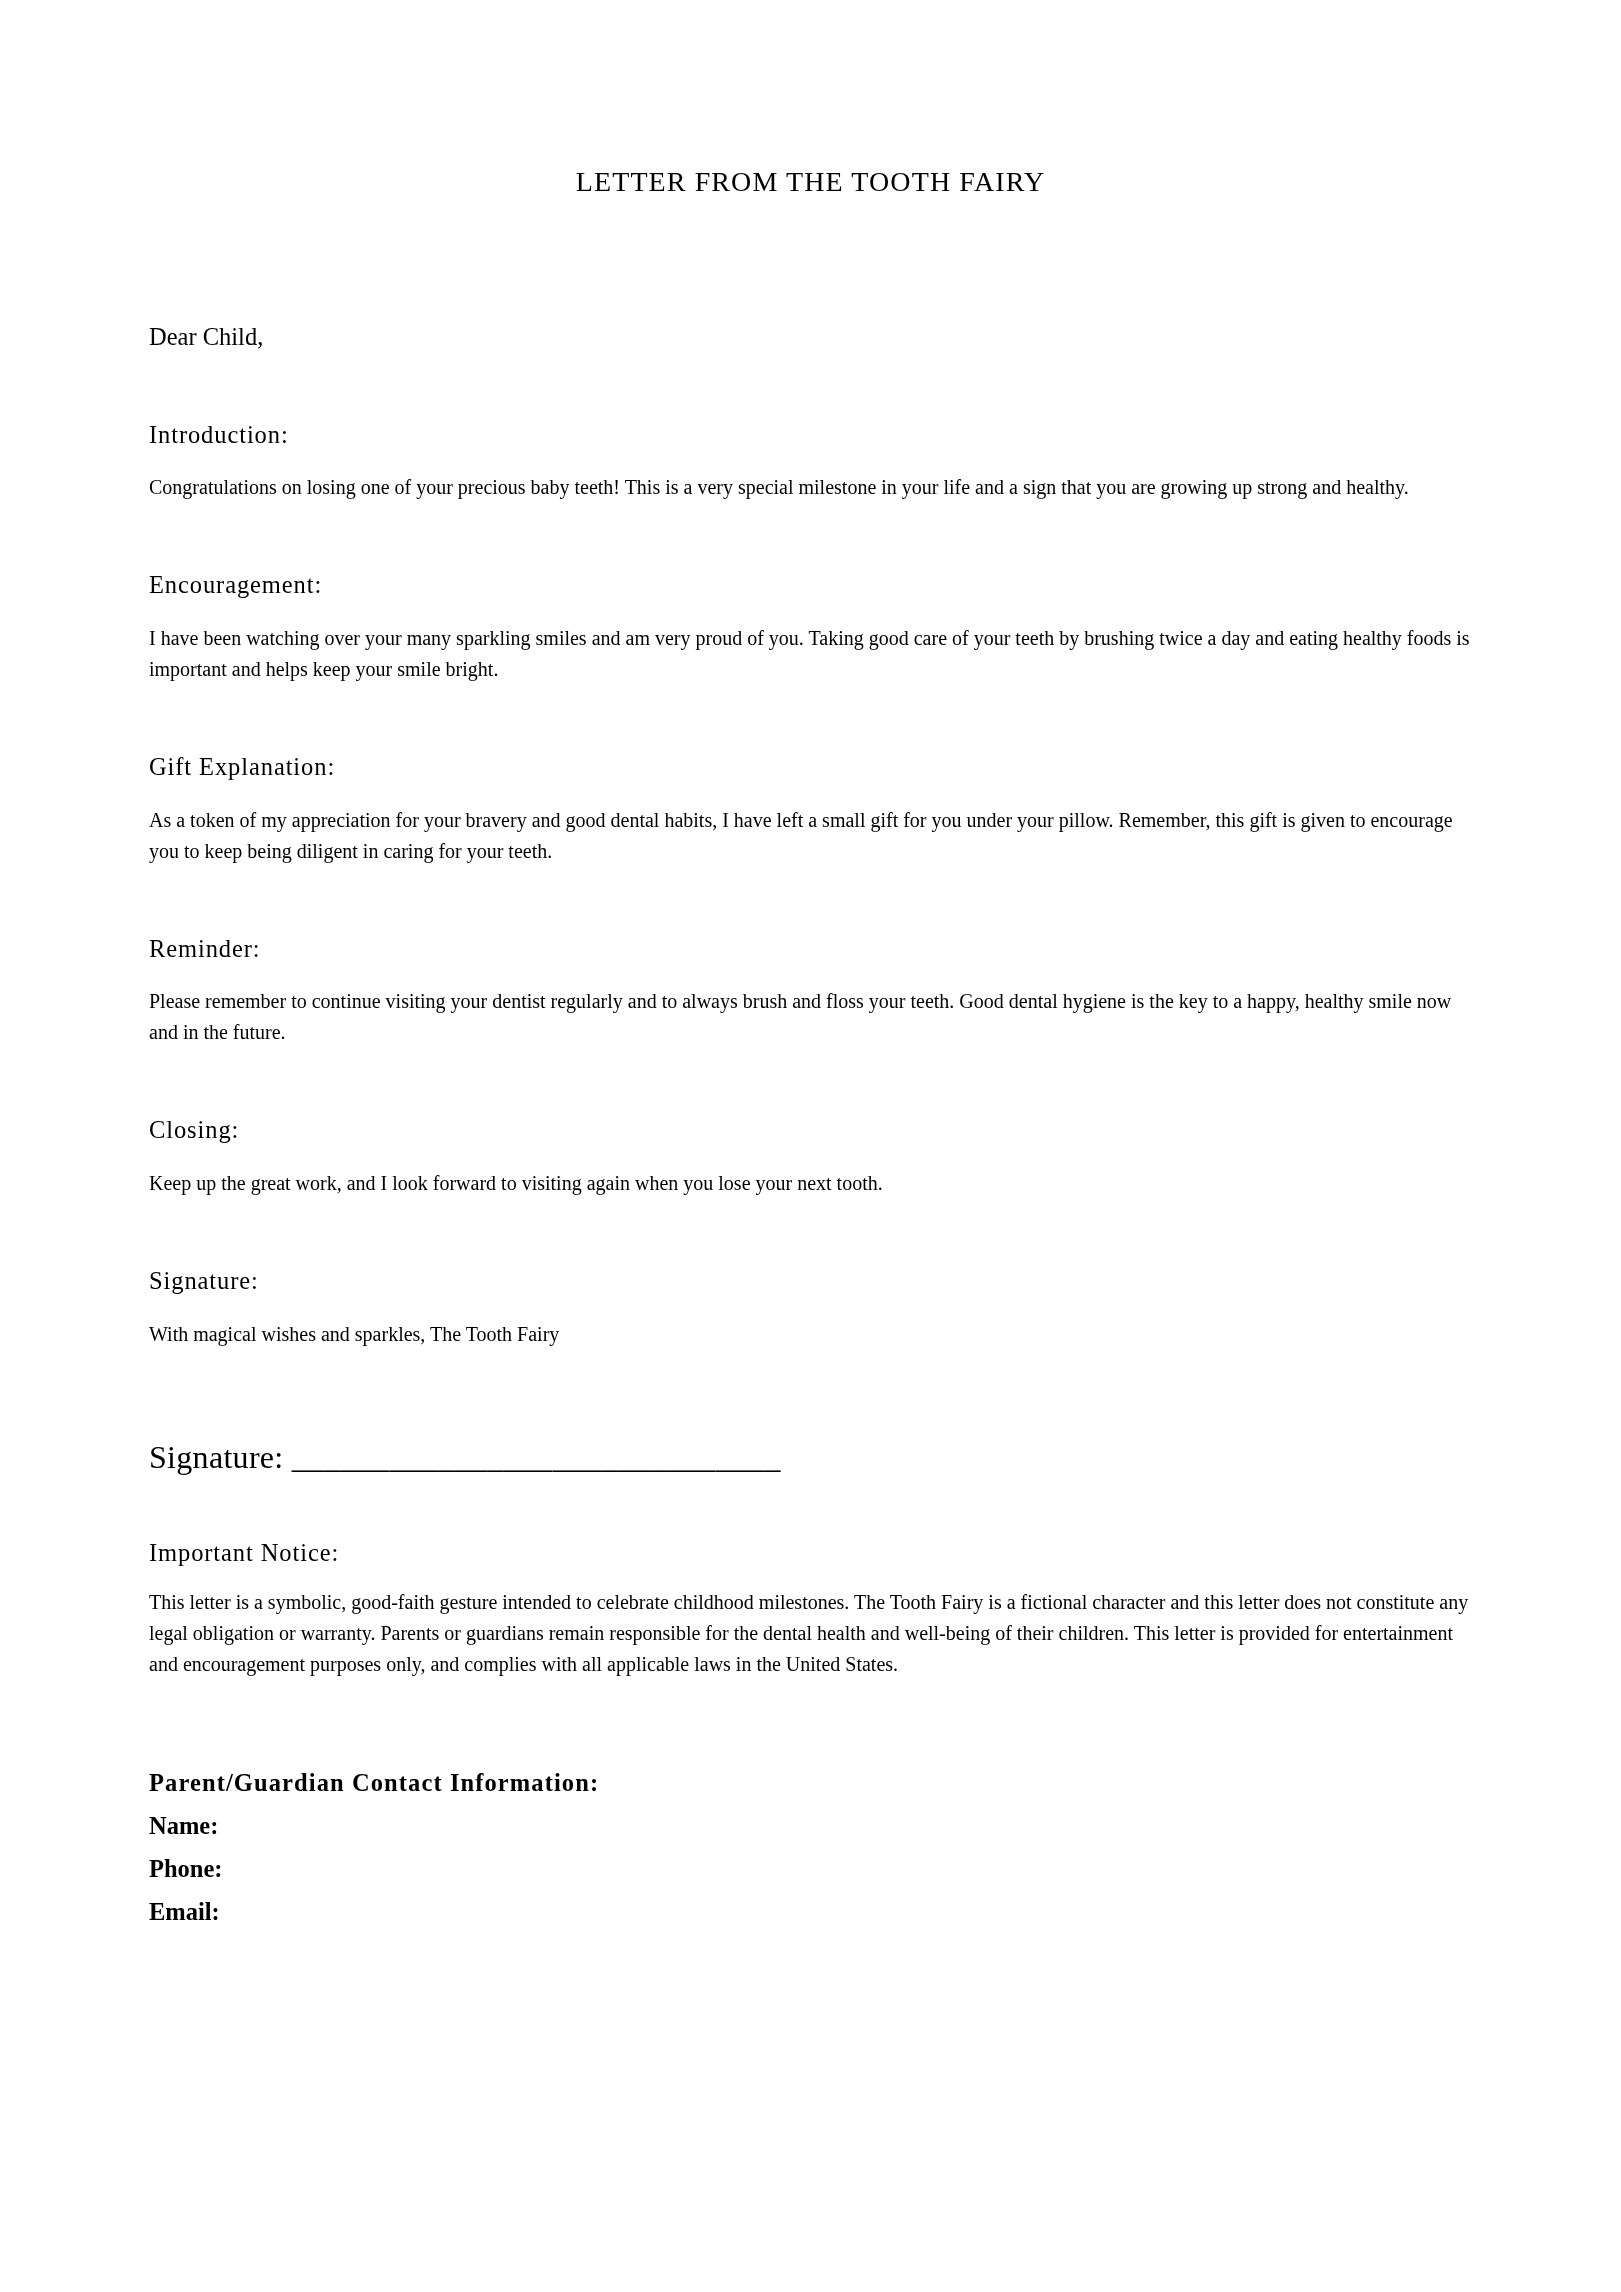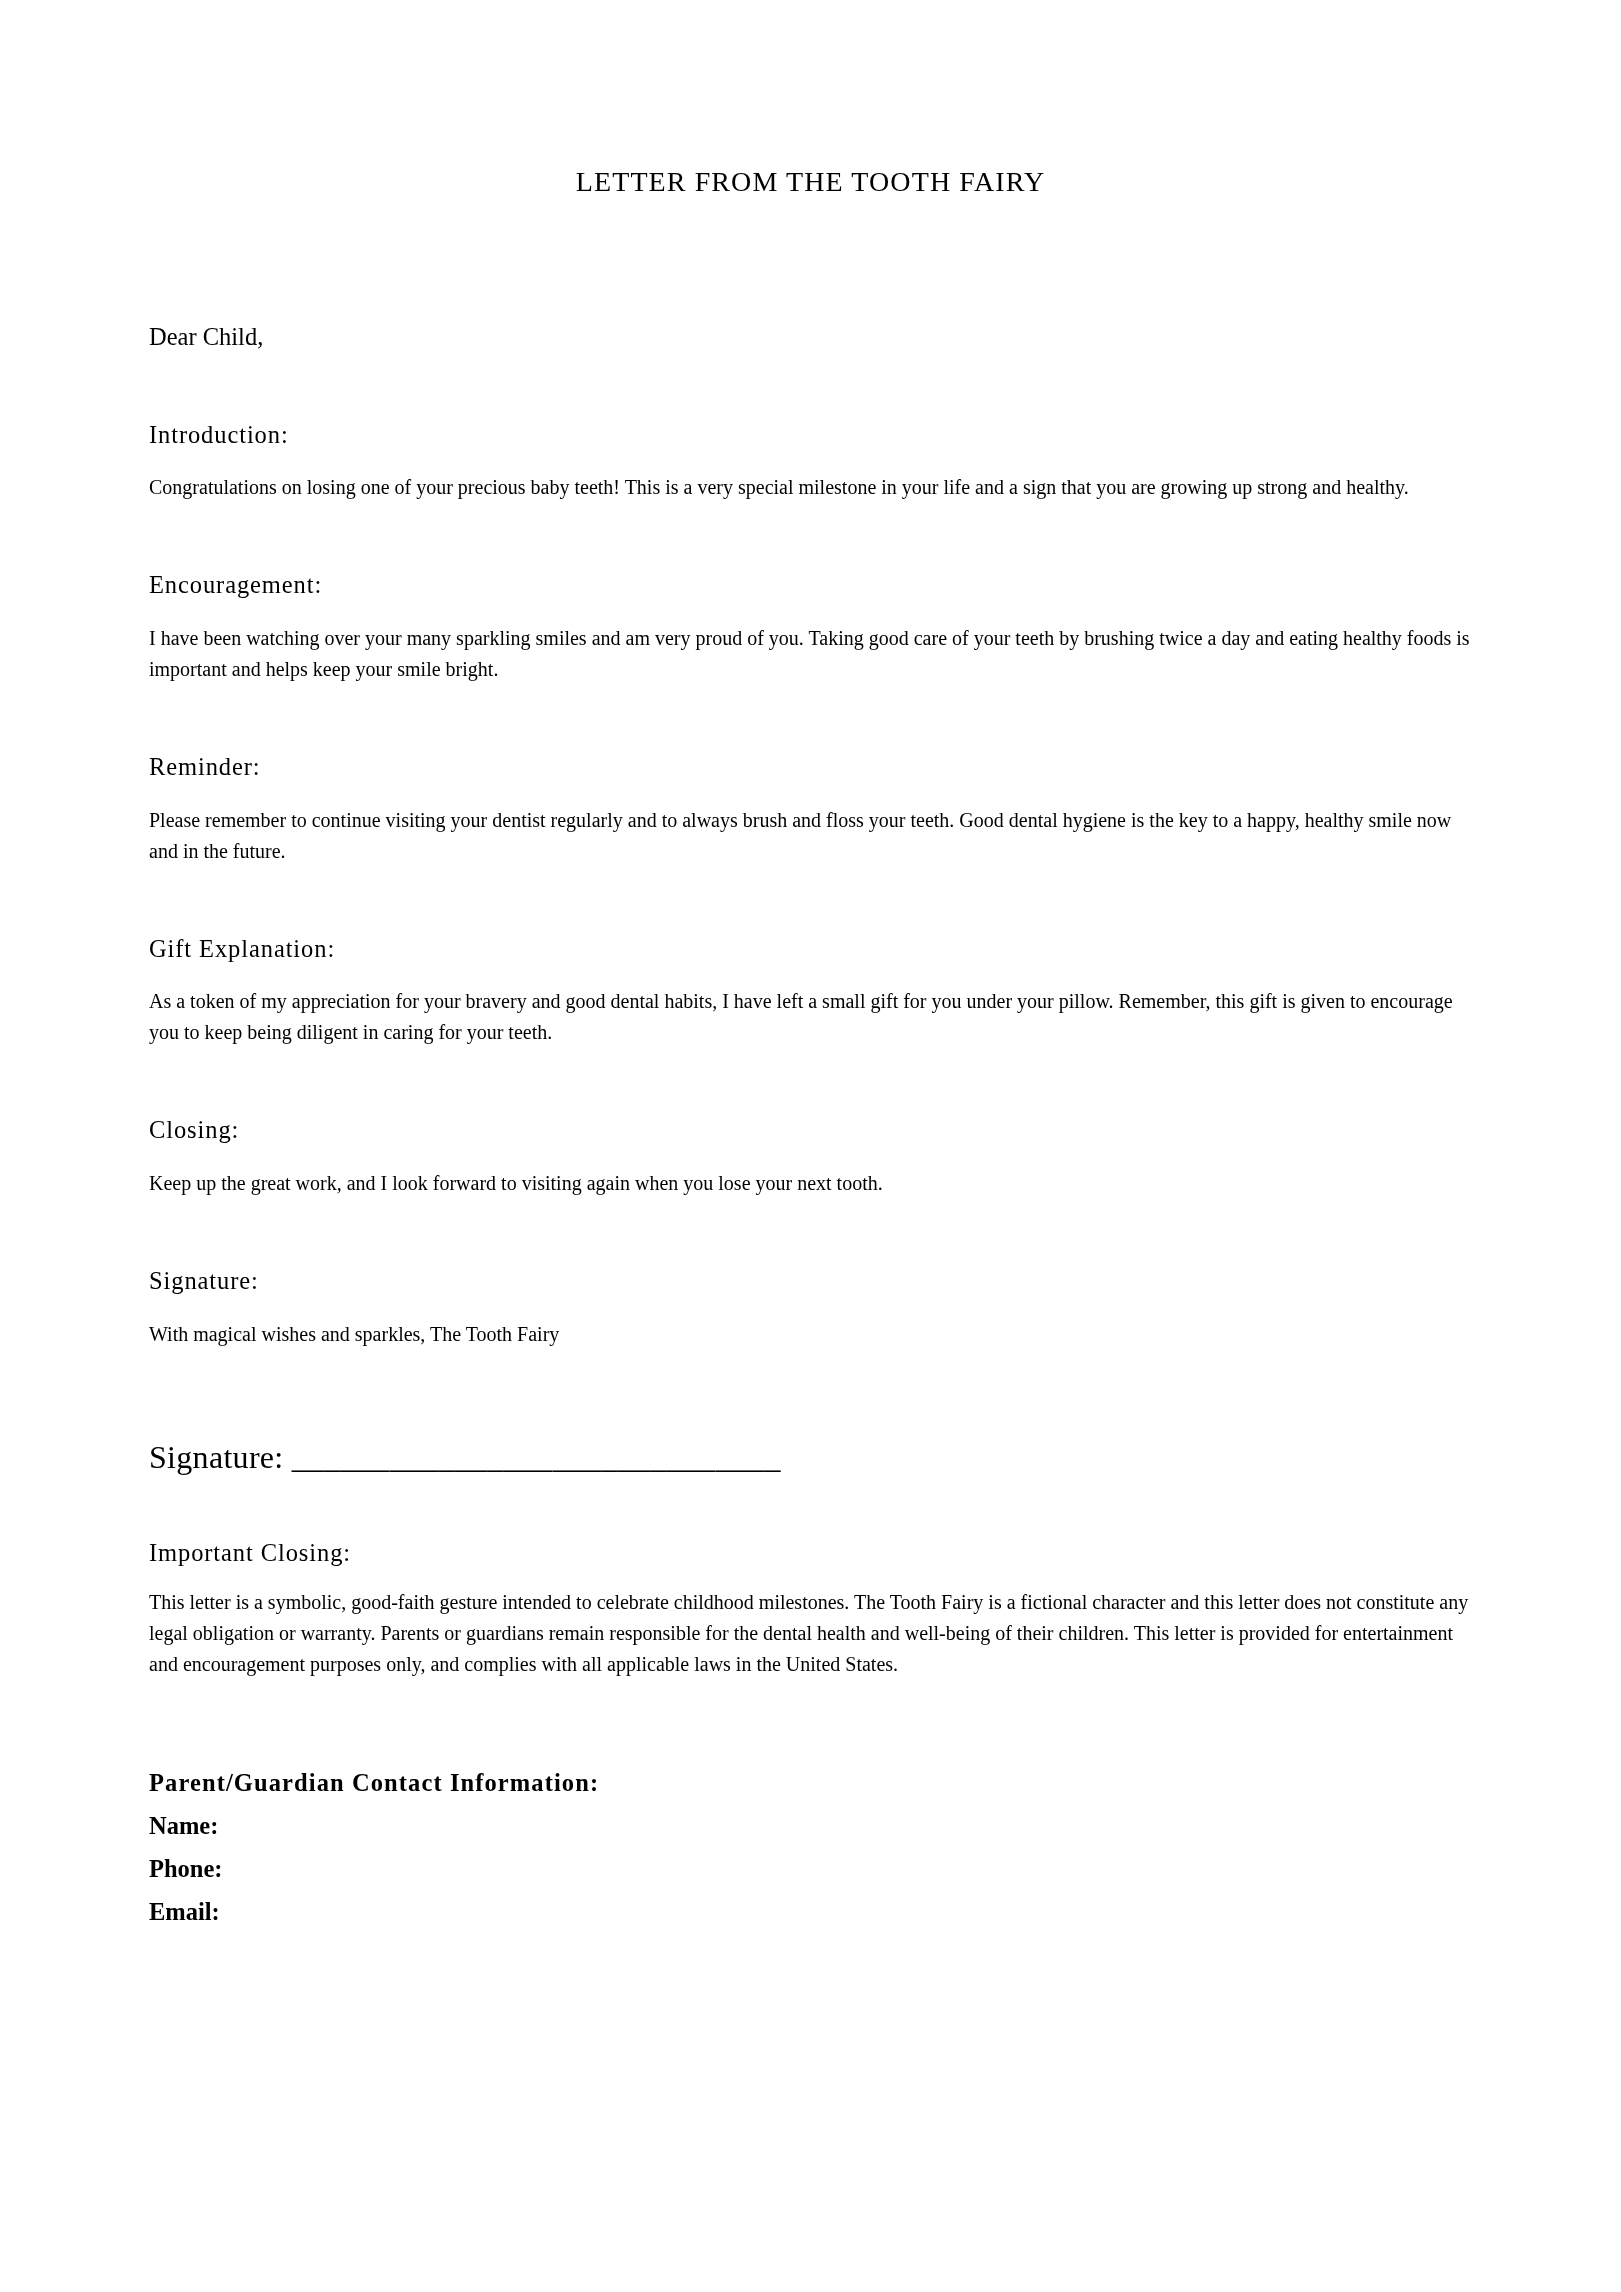--- a/index.html
+++ b/index.html
@@ -117,43 +117,43 @@
       <div class="section-heading">Introduction:</div>
       <div class="section-body">Congratulations on losing one of your precious baby teeth! This is a very special milestone in your life and a sign that you are growing up strong and healthy.</div>
     </div>
 
     <div class="section">
       <div class="section-heading">Encouragement:</div>
       <div class="section-body">I have been watching over your many sparkling smiles and am very proud of you. Taking good care of your teeth by brushing twice a day and eating healthy foods is important and helps keep your smile bright.</div>
     </div>
 
     <div class="section">
-      <div class="section-heading">Reminder:</div>
-      <div class="section-body">Please remember to continue visiting your dentist regularly and to always brush and floss your teeth. Good dental hygiene is the key to a happy, healthy smile now and in the future.</div>
+      <div class="section-heading">Gift Explanation:</div>
+      <div class="section-body">As a token of my appreciation for your bravery and good dental habits, I have left a small gift for you under your pillow. Remember, this gift is given to encourage you to keep being diligent in caring for your teeth.</div>
     </div>
 
     <div class="section">
-      <div class="section-heading">Gift Explanation:</div>
-      <div class="section-body">As a token of my appreciation for your bravery and good dental habits, I have left a small gift for you under your pillow. Remember, this gift is given to encourage you to keep being diligent in caring for your teeth.</div>
+      <div class="section-heading">Reminder:</div>
+      <div class="section-body">Please remember to continue visiting your dentist regularly and to always brush and floss your teeth. Good dental hygiene is the key to a happy, healthy smile now and in the future.</div>
     </div>
 
     <div class="section">
       <div class="section-heading">Closing:</div>
       <div class="section-body">Keep up the great work, and I look forward to visiting again when you lose your next tooth.</div>
     </div>
 
     <div class="section">
       <div class="section-heading">Signature:</div>
       <div class="section-body">With magical wishes and sparkles, The Tooth Fairy</div>
     </div>
 
     <div class="signature-line-row"><span>Signature:</span> <span>______________________________</span></div>
 
     <div class="section notice">
-      <div class="section-heading">Important Closing:</div>
+      <div class="section-heading">Important Notice:</div>
       <div class="section-body">This letter is a symbolic, good-faith gesture intended to celebrate childhood milestones. The Tooth Fairy is a fictional character and this letter does not constitute any legal obligation or warranty. Parents or guardians remain responsible for the dental health and well-being of their children. This letter is provided for entertainment and encouragement purposes only, and complies with all applicable laws in the United States.</div>
     </div>
 
     <div class="contact">
       <div class="contact-heading">Parent/Guardian Contact Information:</div>
 
       <div class="field-row name">
         <span class="field-label">Name:</span>
         <span class="field-rule"></span>
         <span class="rule-cap"></span>

